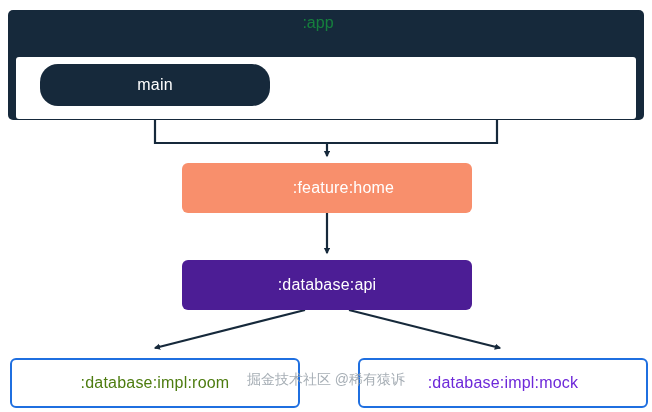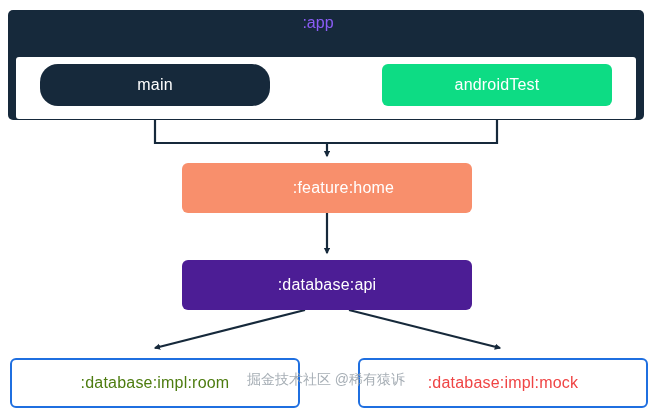--- a/index.html
+++ b/index.html
@@ -40,21 +40,21 @@
   }
   .app-title {
     position: absolute;
     left: 0;
     top: 0;
     width: 636px;
     height: 46px;
     display: flex;
     align-items: center;
     justify-content: center;
-    color: #8b5cf6;
+    color: #15803d;
     font-size: 16px;
     z-index: 3;
   }
   .app-inner {
     position: absolute;
     left: 8px;
     top: 47px;
     width: 620px;
     height: 62px;
     background: #ffffff;
@@ -100,21 +100,21 @@
     border: 2px solid #1f6fe0;
     color: #4d7c0f;
   }
   .node-impl-mock {
     left: 358px;
     top: 358px;
     width: 290px;
     height: 50px;
     background: #ffffff;
     border: 2px solid #1f6fe0;
-    color: #ef4444;
+    color: #6d28d9;
   }
   #edges {
     position: absolute;
     left: 0;
     top: 0;
     width: 652px;
     height: 412px;
     z-index: 1;
   }
   .watermark {
@@ -152,21 +152,20 @@
 
     <path d="M349,310 L500,348" stroke="#16293b" stroke-width="2.2" fill="none" marker-end="url(#arrow)"></path>
   </svg>
 
   <div class="app-container">
     <div class="app-inner"></div>
   </div>
   <div class="app-title">:app</div>
 
   <div class="node node-main">main</div>
-  <div class="node node-androidtest">androidTest</div>
   <div class="node node-feature-home">:feature:home</div>
   <div class="node node-database-api">:database:api</div>
   <div class="node node-impl-room">:database:impl:room</div>
   <div class="node node-impl-mock">:database:impl:mock</div>
 
   <div class="watermark">掘金技术社区 @稀有猿诉</div>
 
 </div>
 
 </body></html>

